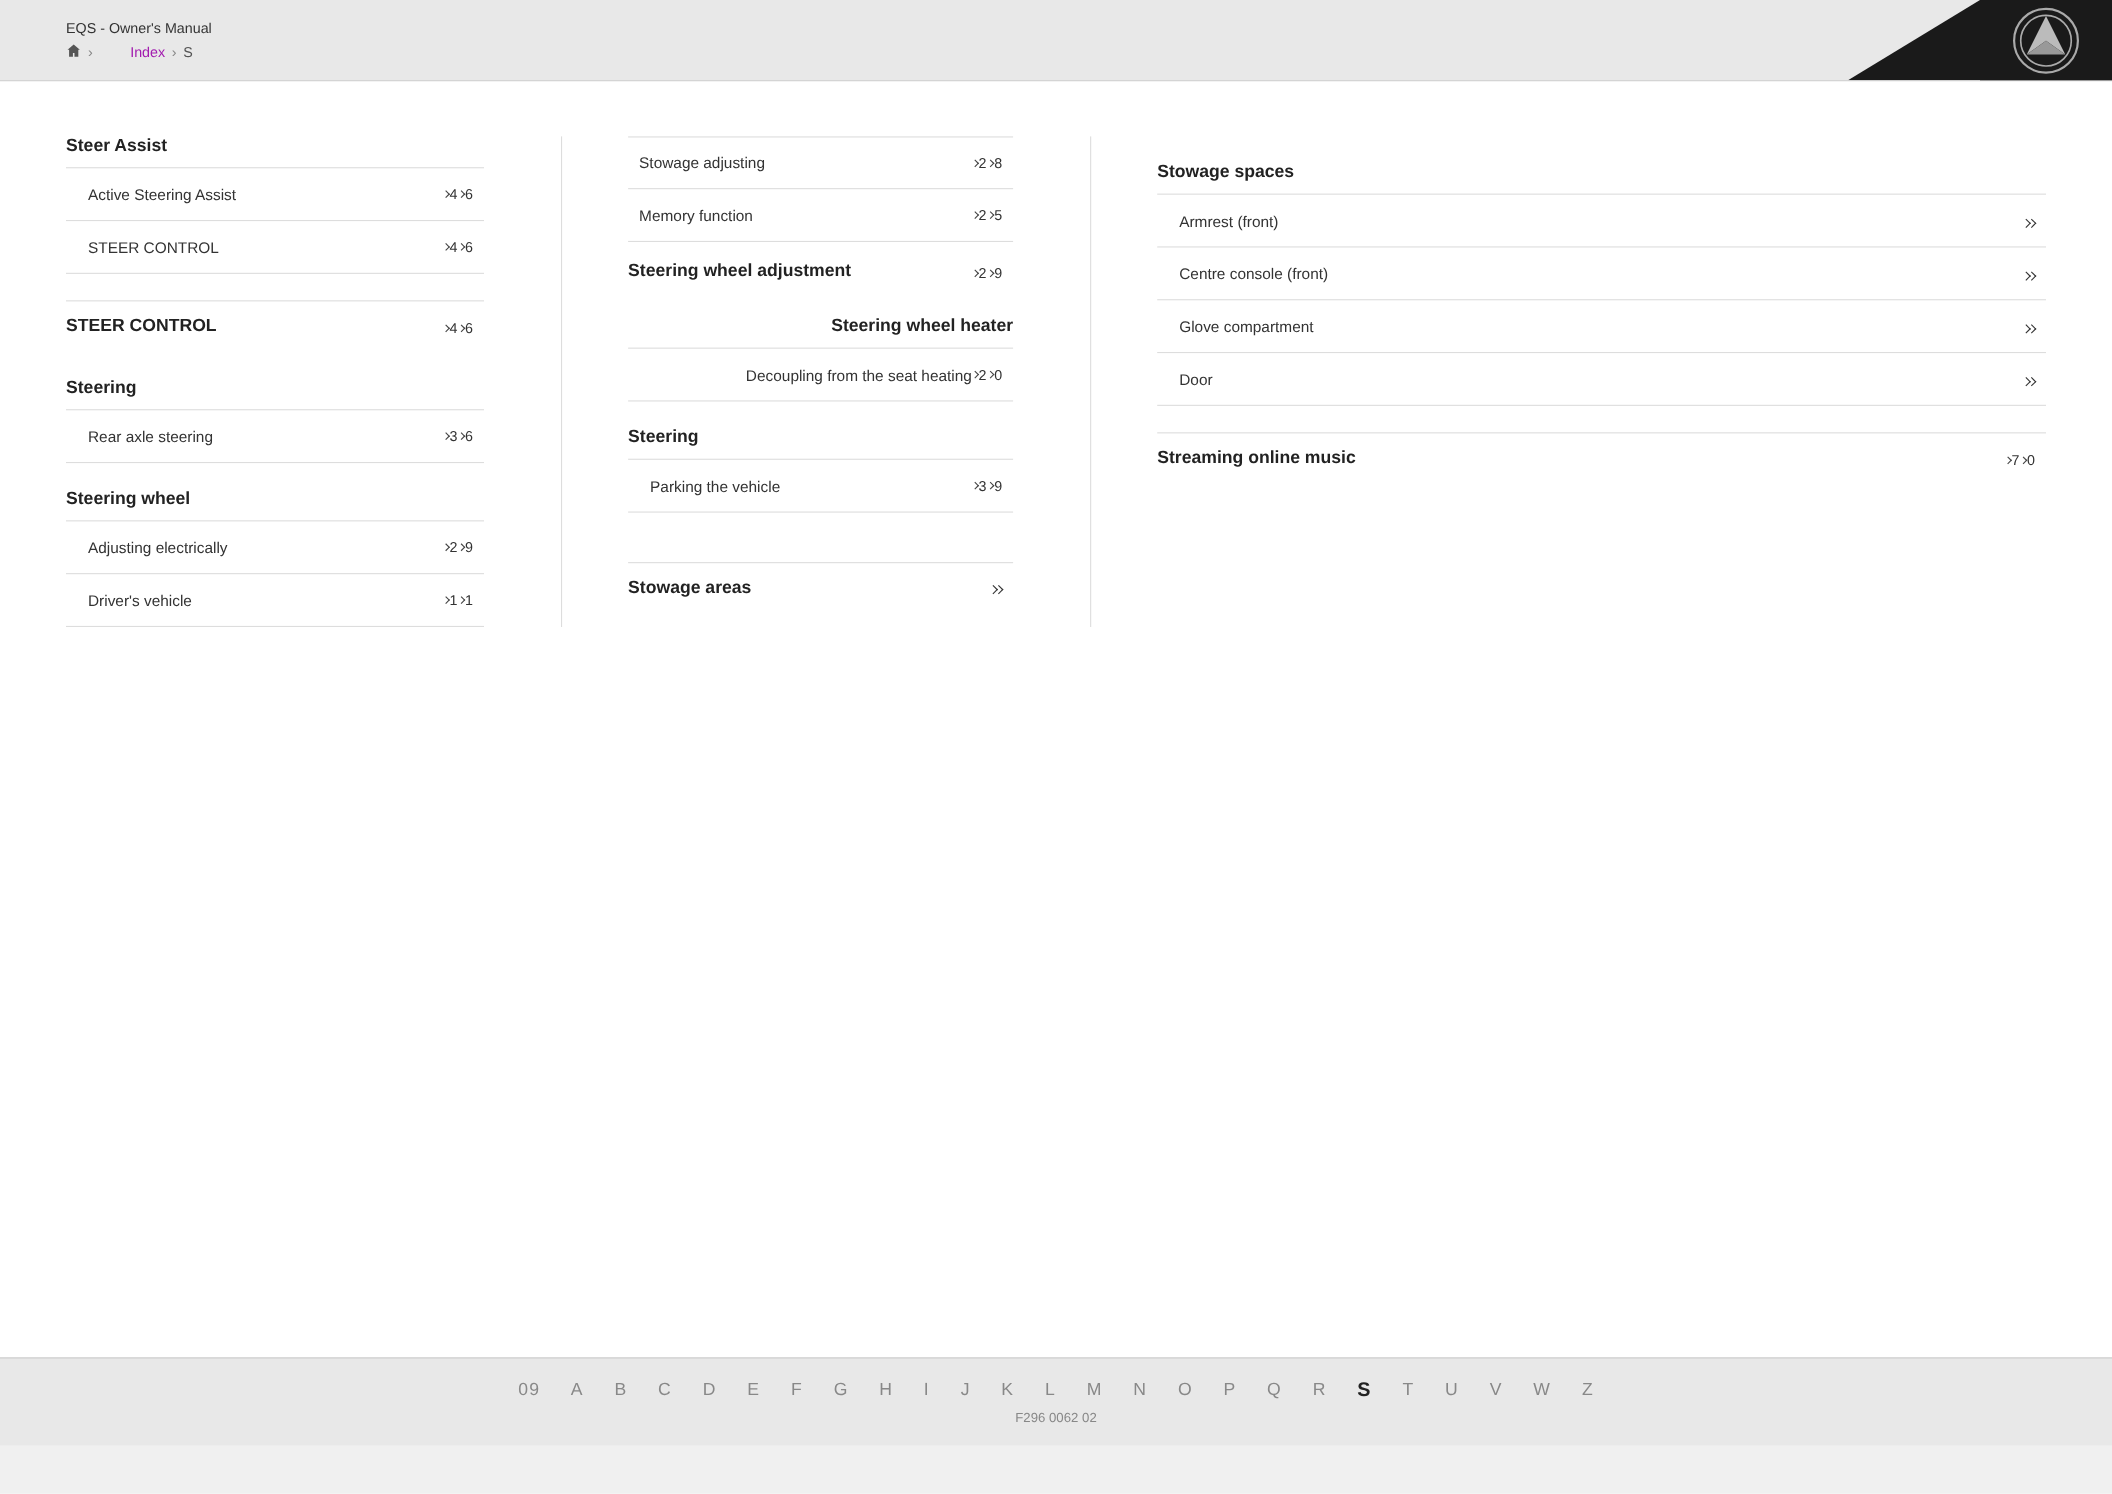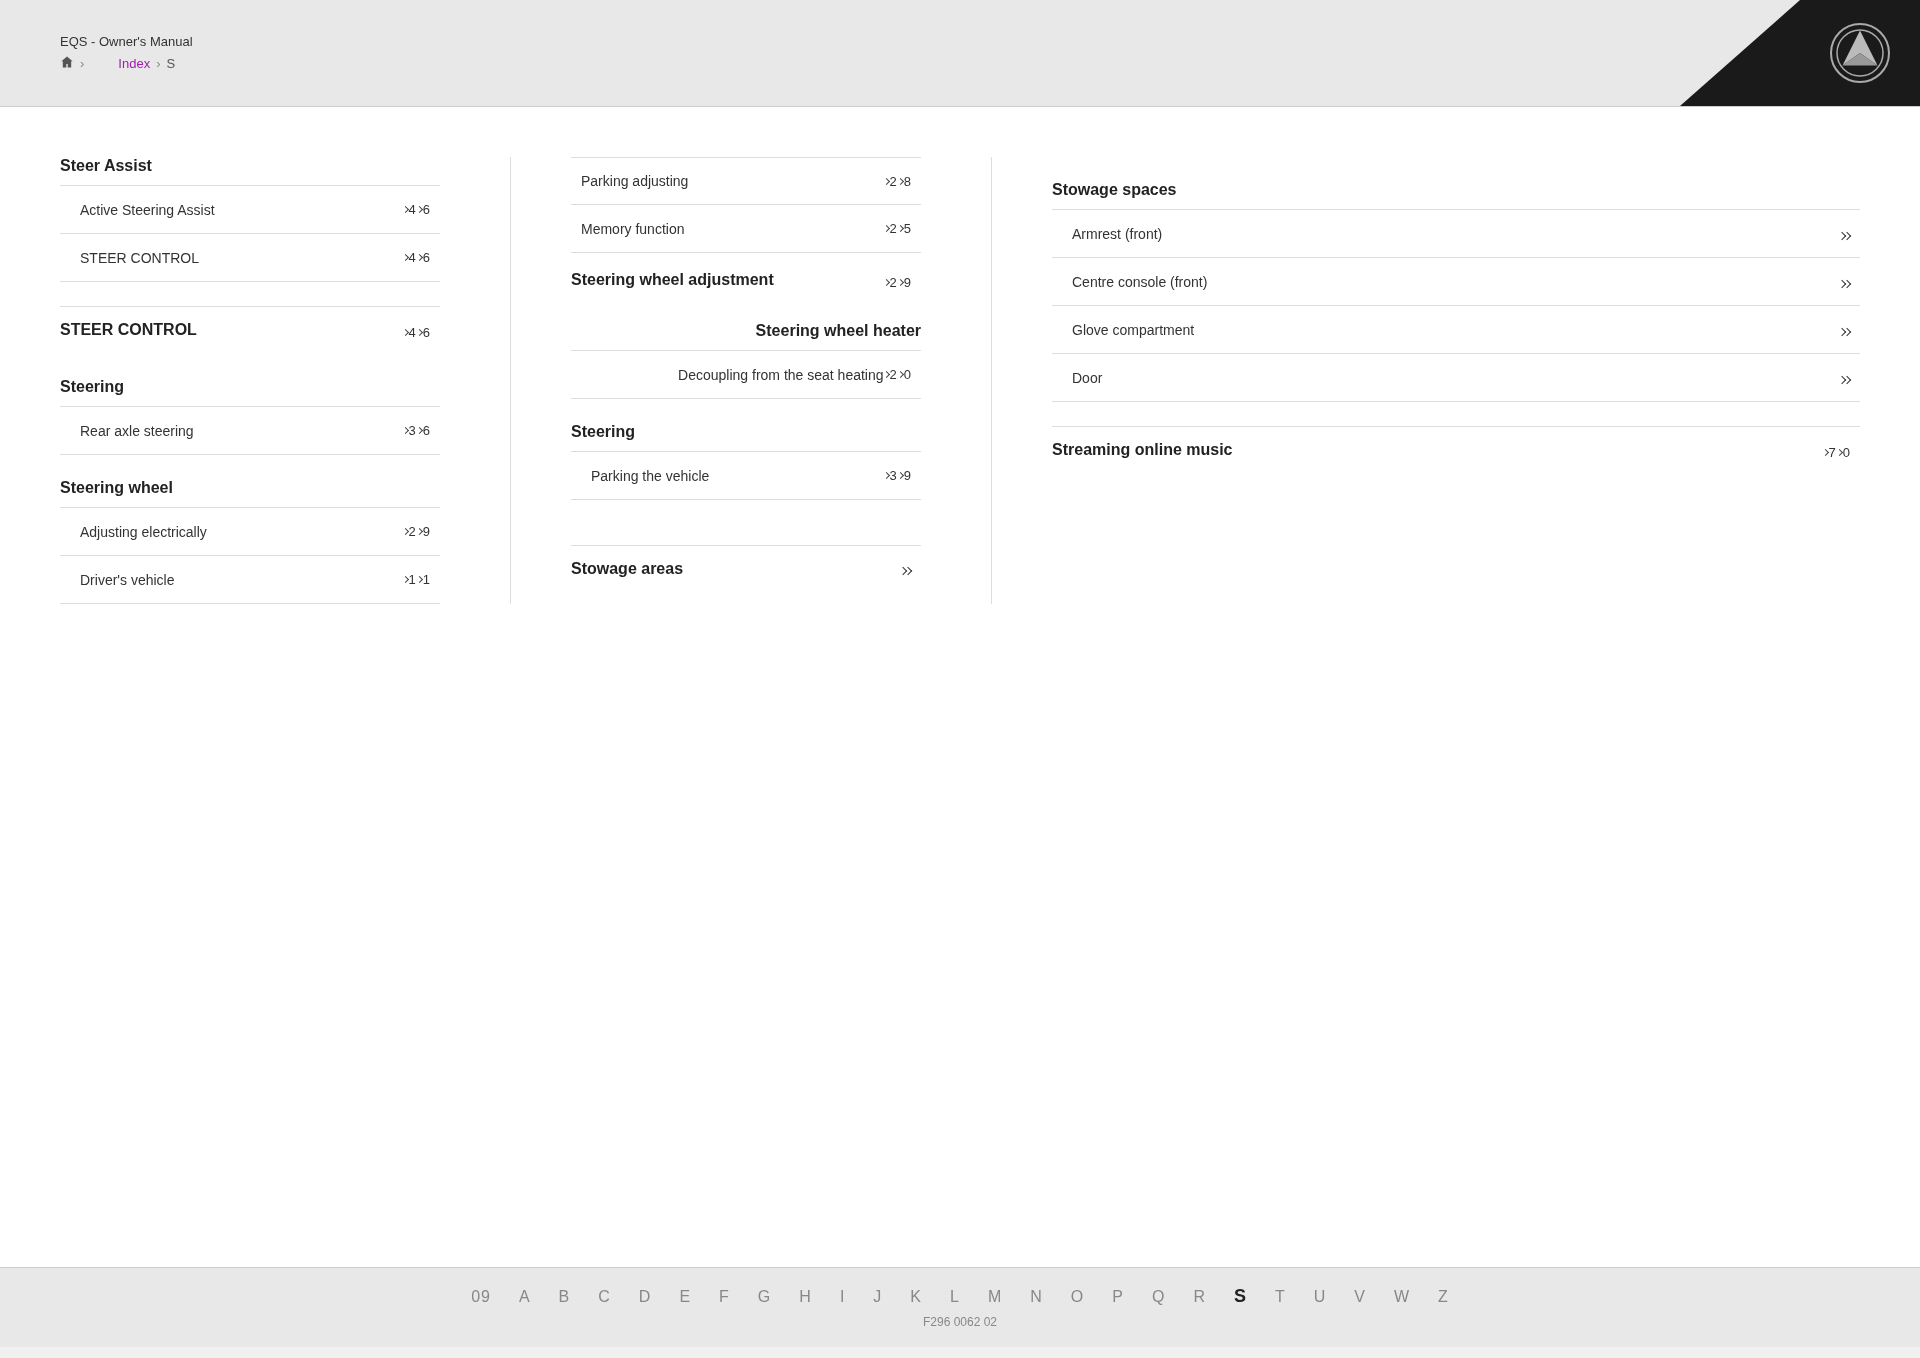--- a/index.html
+++ b/index.html
@@ -12,21 +12,21 @@
       min-height: 1358px;
     }
 
     
     .header {
       background: #e8e8e8;
       display: flex;
       align-items: center;
       justify-content: space-between;
       padding: 0 0 0 60px;
-      height: 107px;
+      height: 74px;
       border-bottom: 1px solid #ccc;
     }
     .header-left {
       display: flex;
       flex-direction: column;
       gap: 6px;
     }
     .header-title {
       font-size: 13px;
       color: #333;
@@ -303,21 +303,21 @@
         </div>
       </div>
     </div>
 
     <div class="col-divider"></div>
 
     <div class="col" style="max-width:420px; padding-left:30px;">
 
       <div class="entry-group" style="border-top:none;">
         <div class="entry" style="border-top:1px solid #ddd; padding-left:10px;">
-          <span class="entry-text">Parking adjusting</span>
+          <span class="entry-text">Stowage adjusting</span>
           <span class="page-num">
             <span class="chevron-right"></span>2<span class="chevron-right" style="margin-left:1px;"></span>8
           </span>
         </div>
         <div class="entry" style="padding-left:10px;">
           <span class="entry-text">Memory function</span>
           <span class="page-num">
             <span class="chevron-right"></span>2<span class="chevron-right" style="margin-left:1px;"></span>5
           </span>
         </div>

